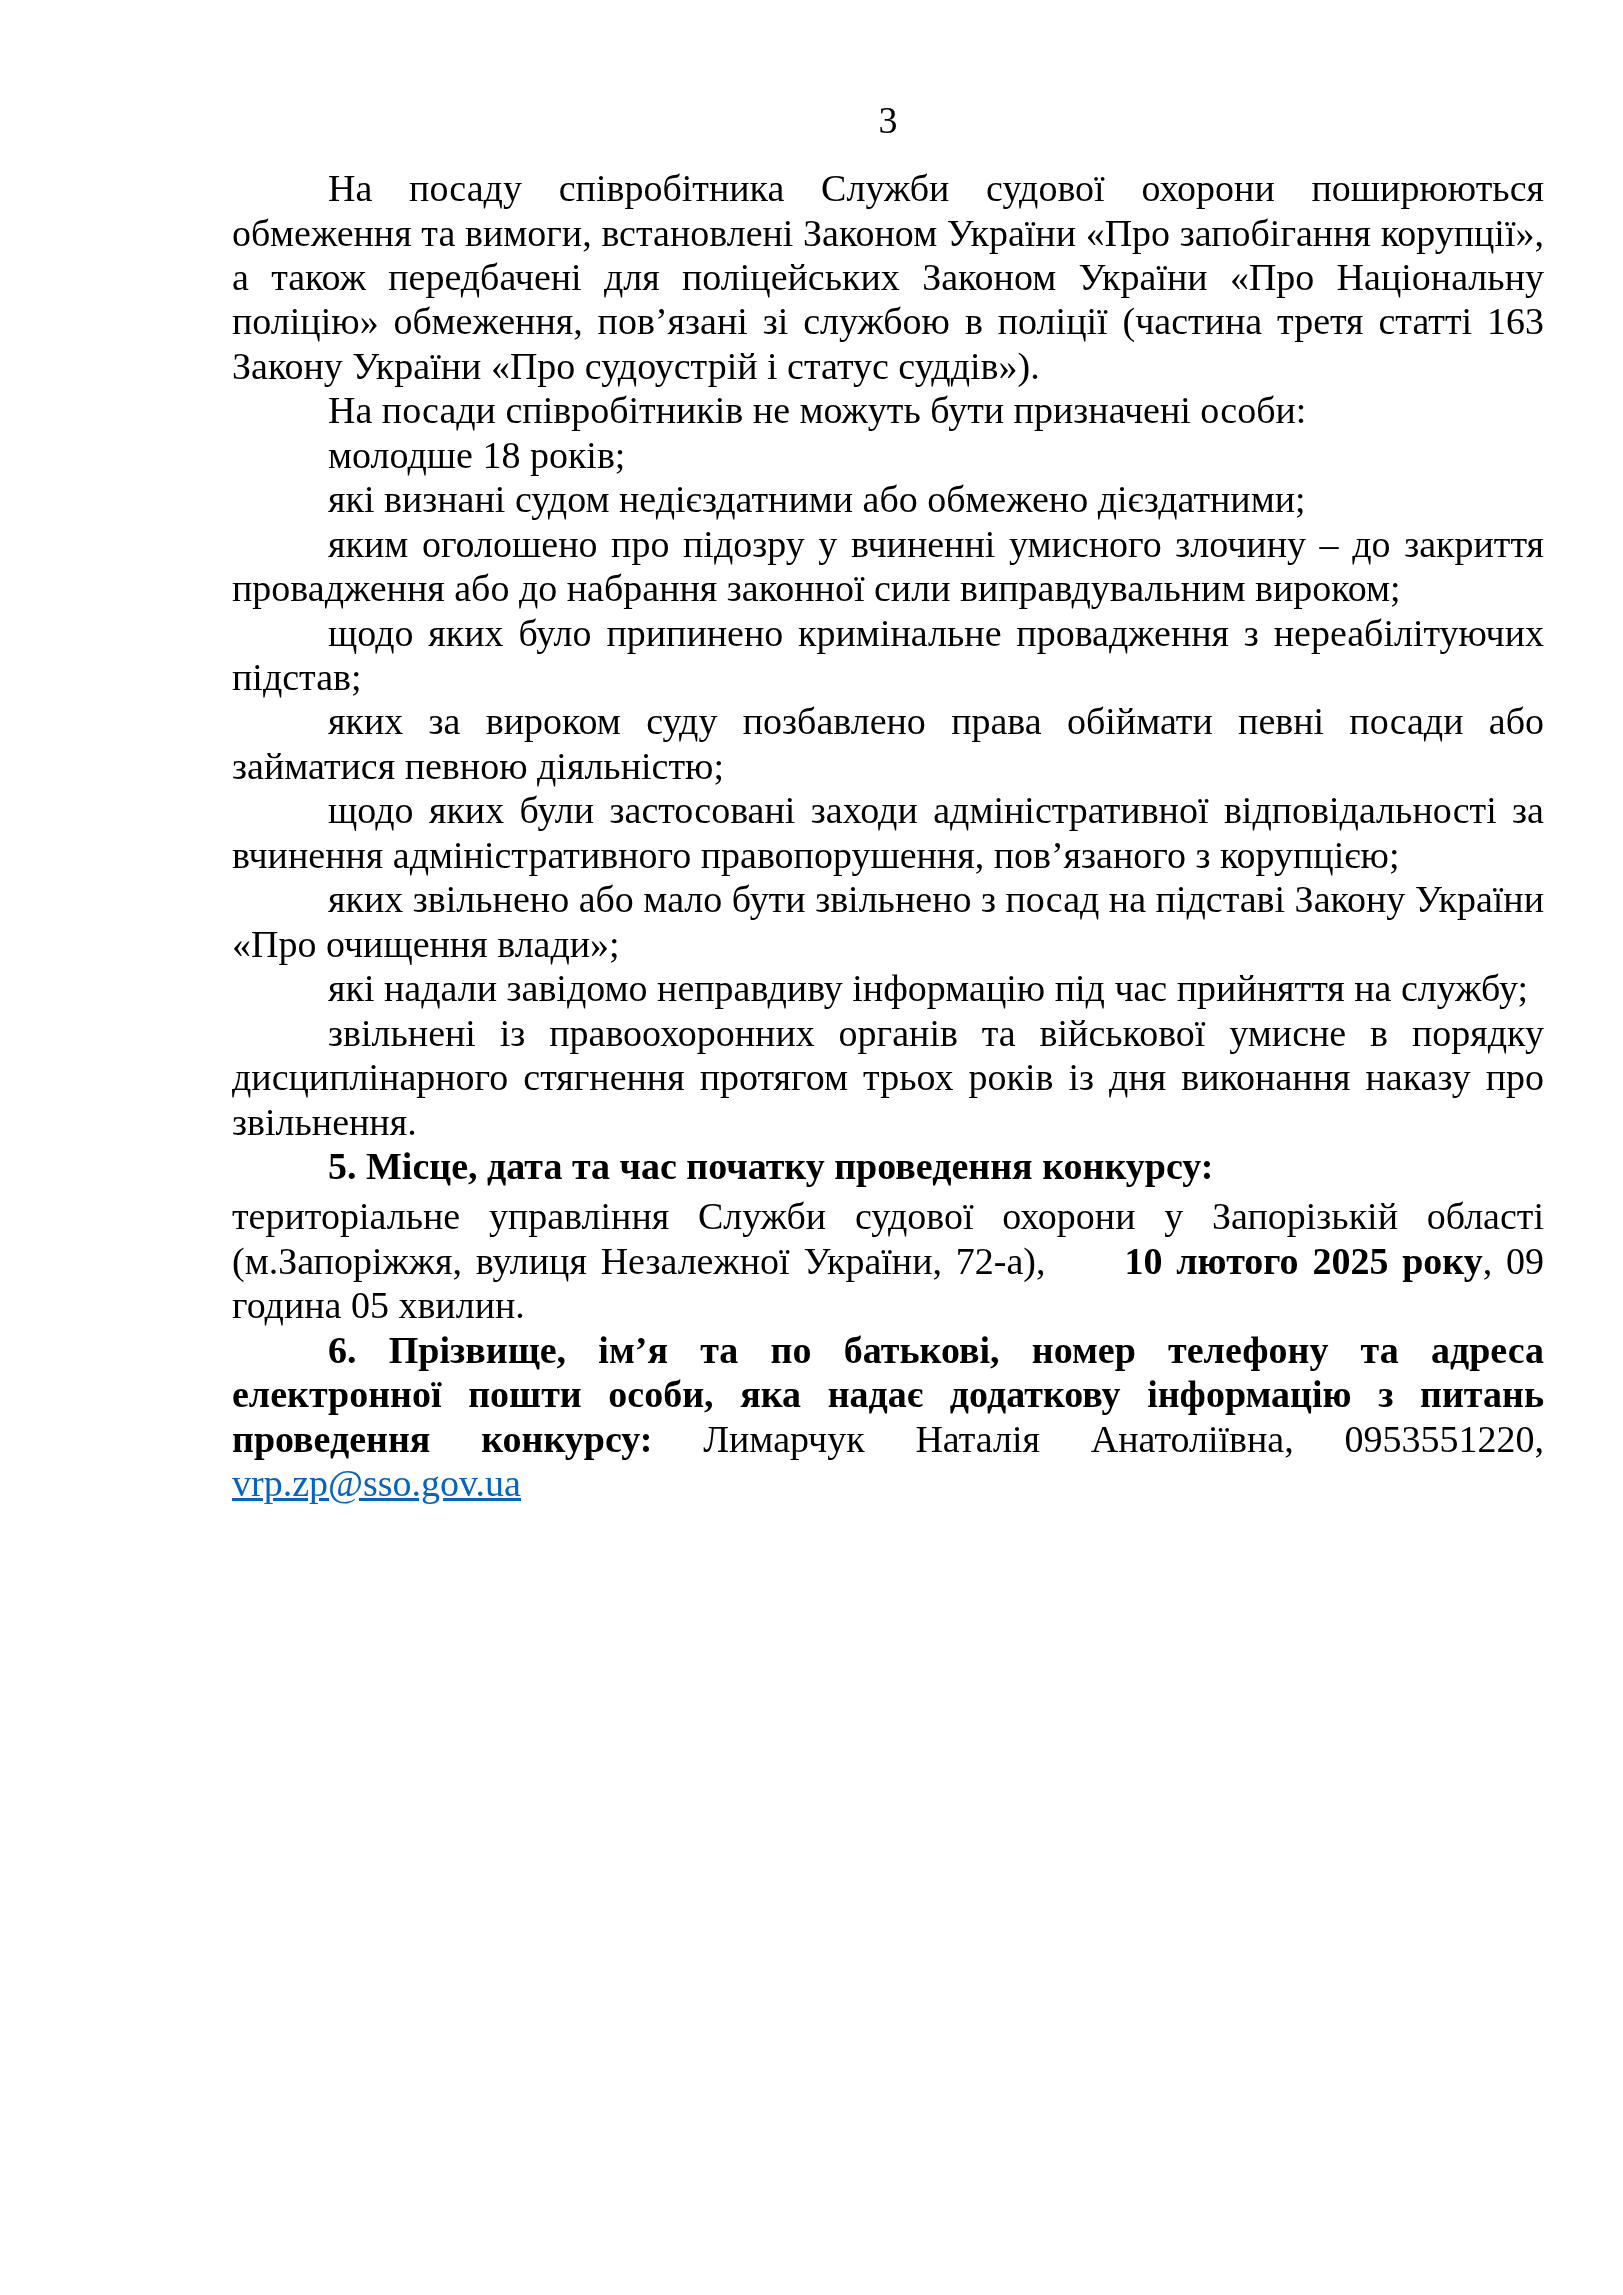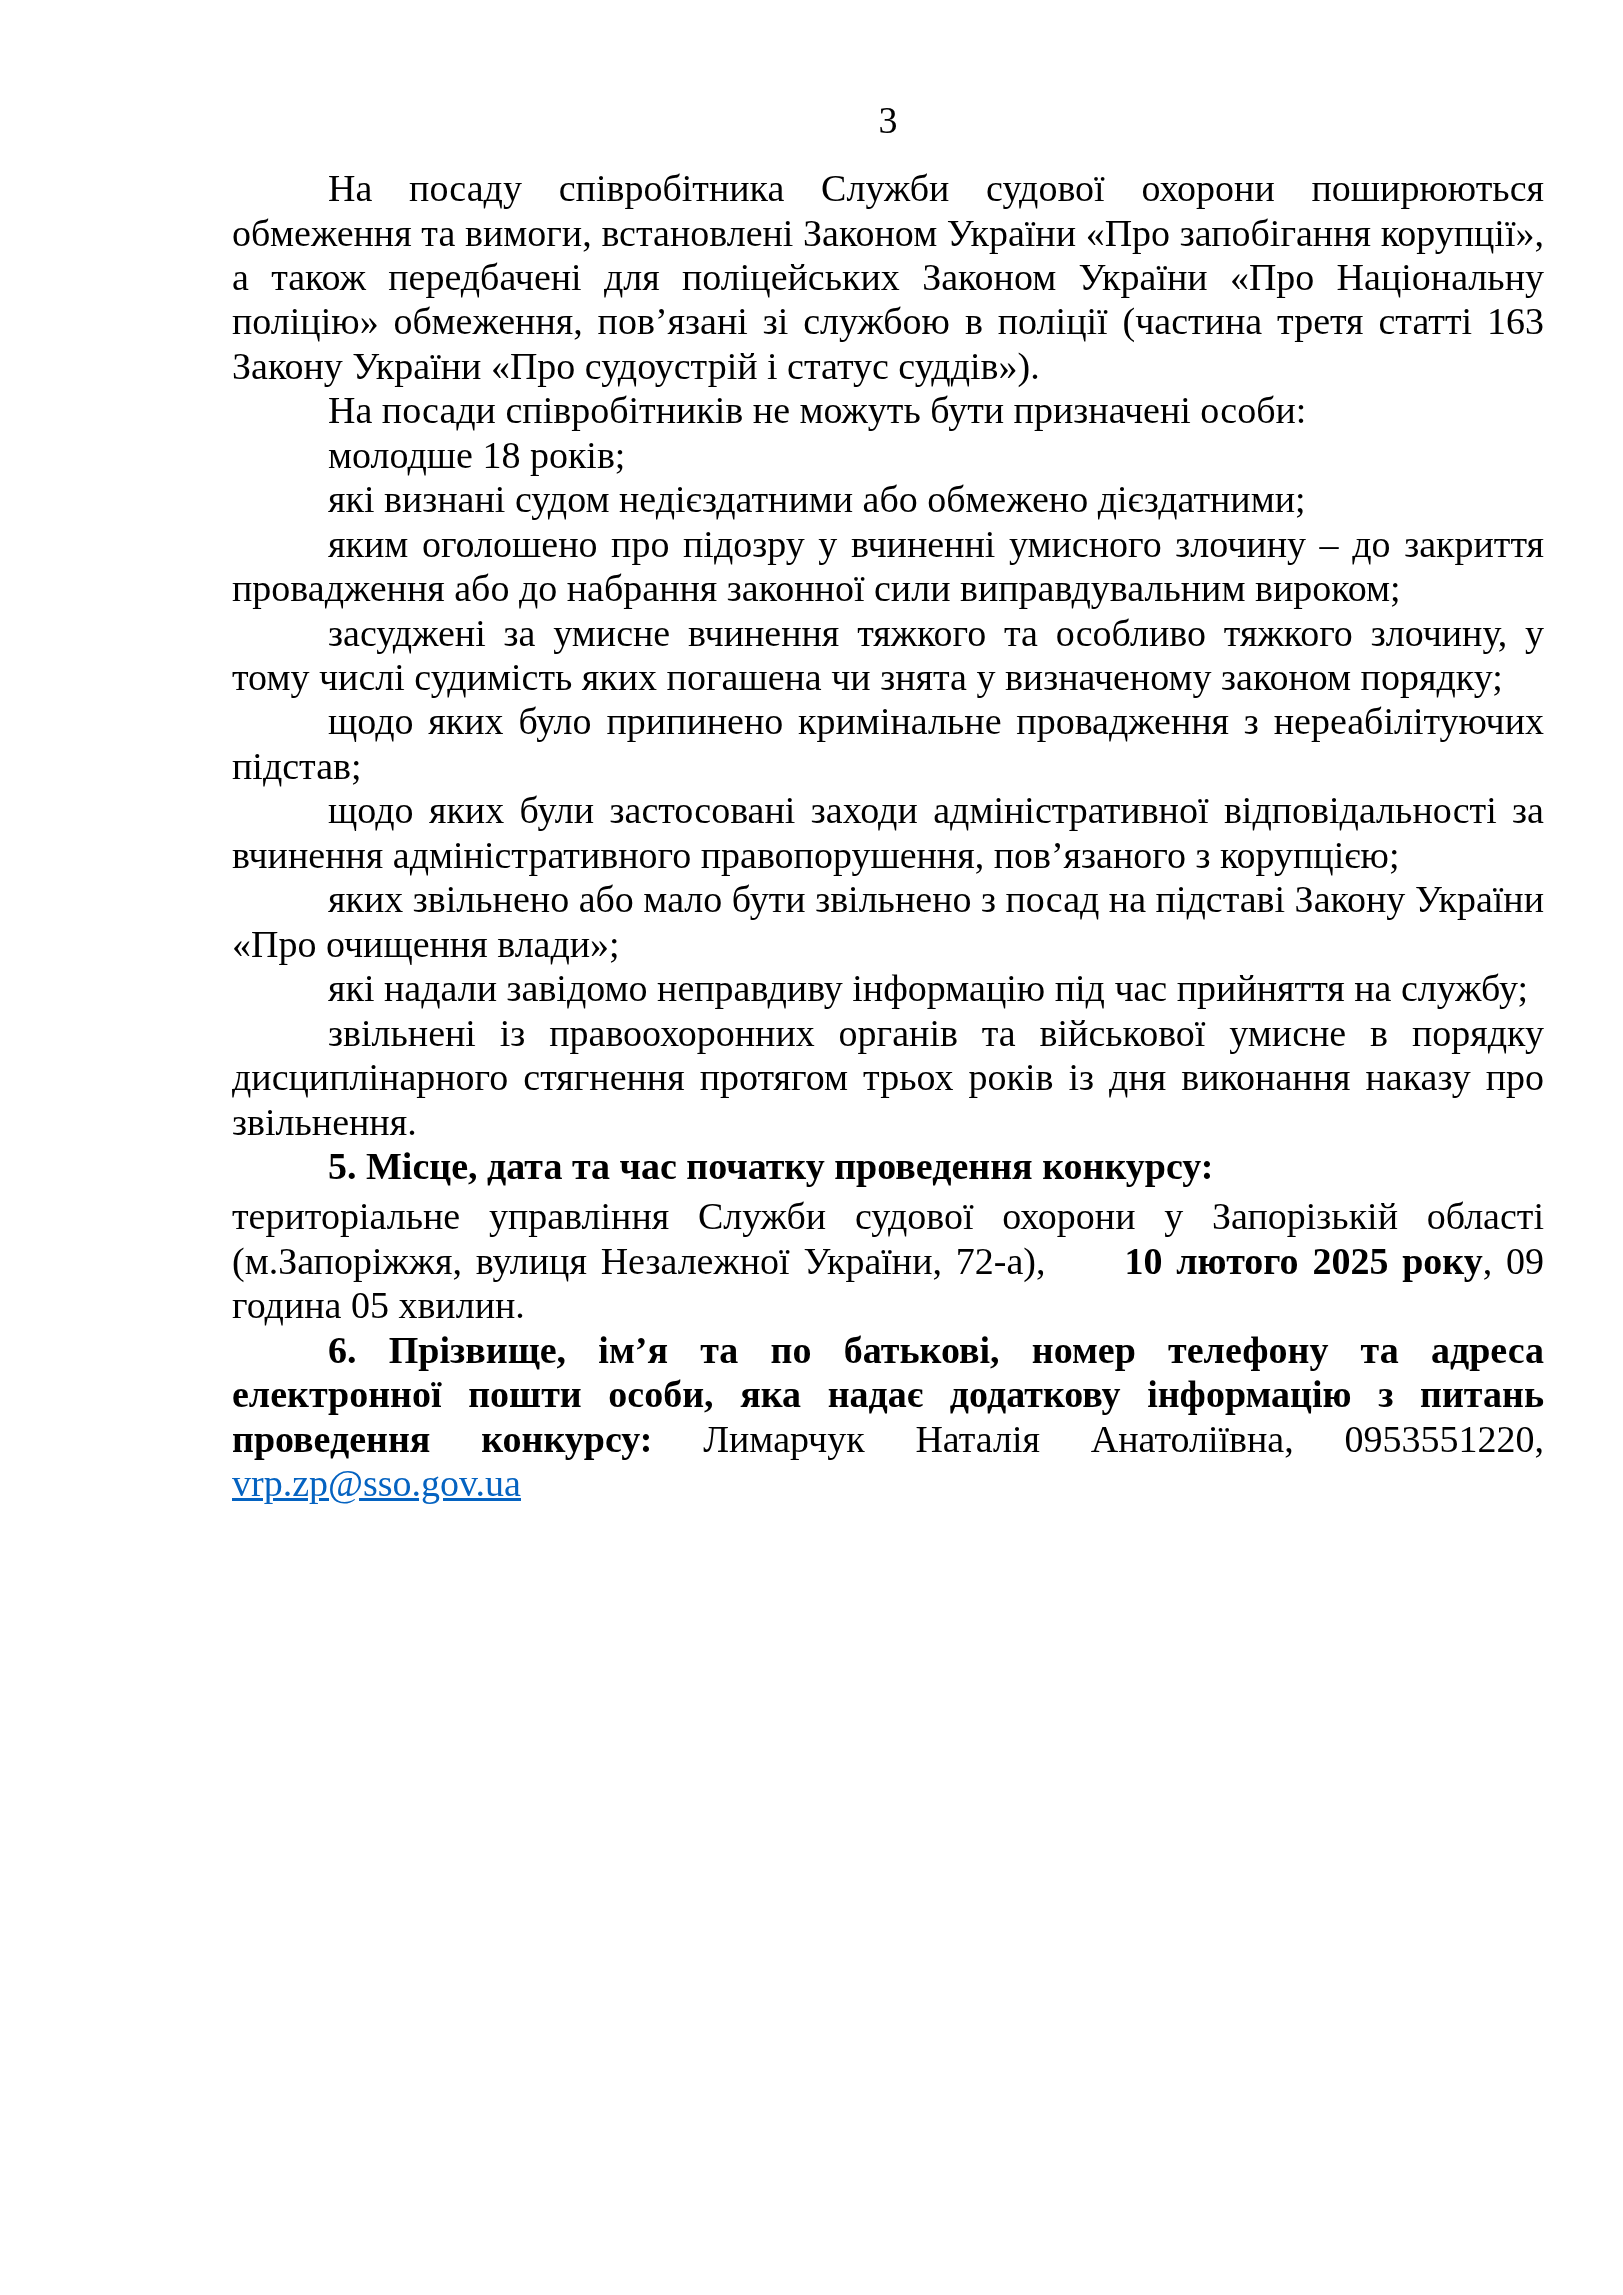--- a/index.html
+++ b/index.html
@@ -47,22 +47,22 @@
   <div class="page-number">3</div>
 
 
   <p class="para gap-1">На посаду співробітника Служби судової охорони поширюються обмеження та вимоги, встановлені Законом України «Про запобігання корупції», а також передбачені для поліцейських Законом України «Про Національну поліцію» обмеження, пов’язані зі службою в поліції (частина третя статті 163 Закону України «Про судоустрій і статус суддів»).</p>
 
   <p class="para">На посади співробітників не можуть бути призначені особи:</p>
 
   <p class="para">молодше 18 років;</p>
   <p class="para">які визнані судом недієздатними або обмежено дієздатними;</p>
   <p class="para">яким оголошено про підозру у вчиненні умисного злочину – до закриття провадження або до набрання законної сили виправдувальним вироком;</p>
-  <p class="para">засуджені за умисне вчинення тяжкого та особливо тяжкого злочину, у тому числі судимість яких погашена чи знята у визначеному законом порядку;</p>
   <p class="para">щодо яких було припинено кримінальне провадження з нереабілітуючих підстав;</p>
+  <p class="para">яких за вироком суду позбавлено права обіймати певні посади або займатися певною діяльністю;</p>
   <p class="para">щодо яких були застосовані заходи адміністративної відповідальності за вчинення адміністративного правопорушення, пов’язаного з корупцією;</p>
   <p class="para">яких звільнено або мало бути звільнено з посад на підставі Закону України «Про очищення влади»;</p>
   <p class="para">які надали завідомо неправдиву інформацію під час прийняття на службу;</p>
   <p class="para">звільнені із правоохоронних органів та військової умисне в порядку дисциплінарного стягнення протягом трьох років із дня виконання наказу про звільнення.</p>
 
   <p class="para gap-2"><b>5. Місце, дата та час початку проведення конкурсу:</b></p>
 
   <p class="para noindent"><span>територіальне управління Служби судової охорони у Запорізькій області (м.Запоріжжя, вулиця Незалежної України, 72-а),</span><b class="date-bold">10 лютого 2025 року</b><span>, 09 година 05 хвилин.</span></p>
 
   <p class="para gap-2"><b>6. Прізвище, ім’я та по батькові, номер телефону та адреса електронної пошти особи, яка надає додаткову інформацію з питань проведення конкурсу: </b><span>Лимарчук Наталія Анатоліївна, 0953551220, </span><a href="#" class="email-link">vrp.zp@sso.gov.ua</a></p>

